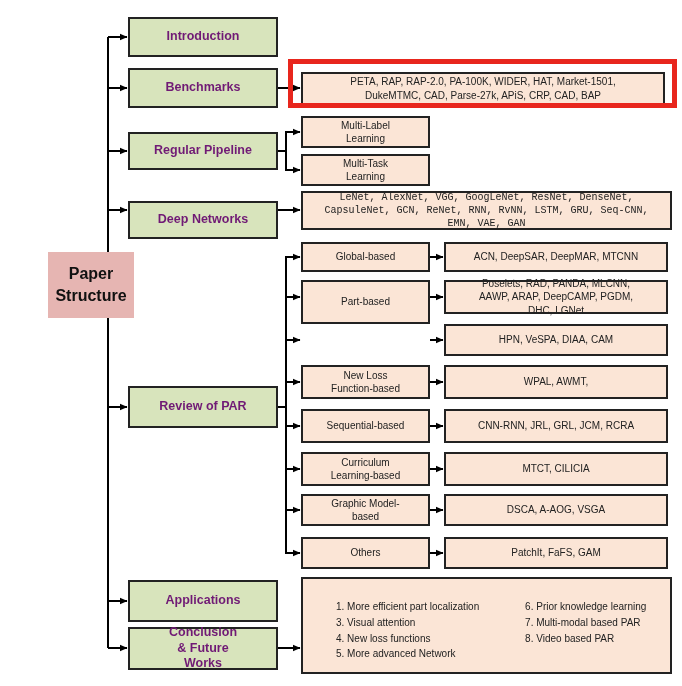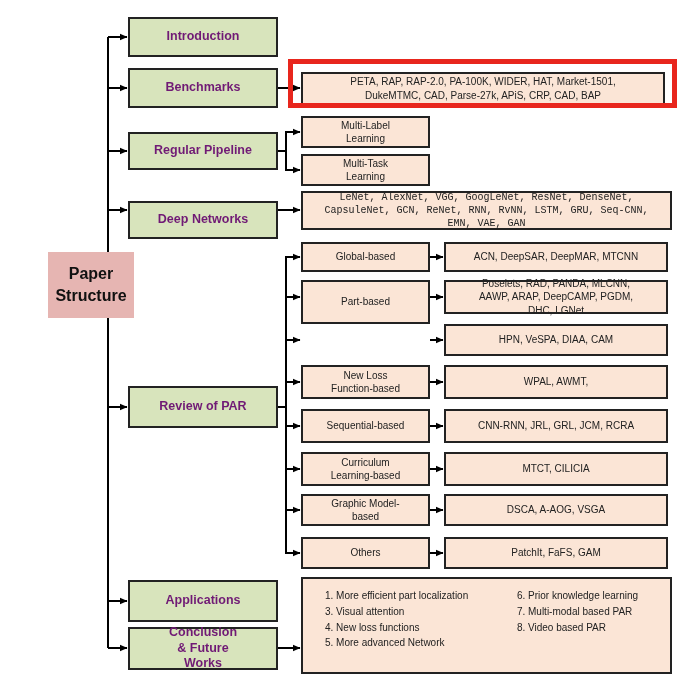--- a/index.html
+++ b/index.html
@@ -29,21 +29,21 @@
   }
   .bench { left:301px; top:72px; width:364px; height:33px; }
   .ml { left:301px; top:116px; width:129px; height:32px; }
   .mt { left:301px; top:154px; width:129px; height:32px; }
   .dn { left:301px; top:191px; width:371px; height:39px;font-family:Liberation Mono, monospace; }
   .future {
     left:301px; top:577px; width:371px; height:97px;
     align-items:flex-start; justify-content:flex-start; text-align:left;
     padding:9px 4px 0 22px;
   }
-  .future ul { list-style:none; margin:0; padding:0; font-size:10px; line-height:1.58; }
+  .future ul { list-style:none; margin:11px; padding:0; font-size:10px; line-height:1.58; }
   .future ul.colL { width:193px; }
   .future ul.colR { width:150px; }
   .red-highlight {
     position:absolute; left:288px; top:59px; width:389px; height:49px;
     border:5px solid #e8261d; box-sizing:border-box; z-index:5; background:transparent;
   }
 </style>
 </head>
 <body>
 

